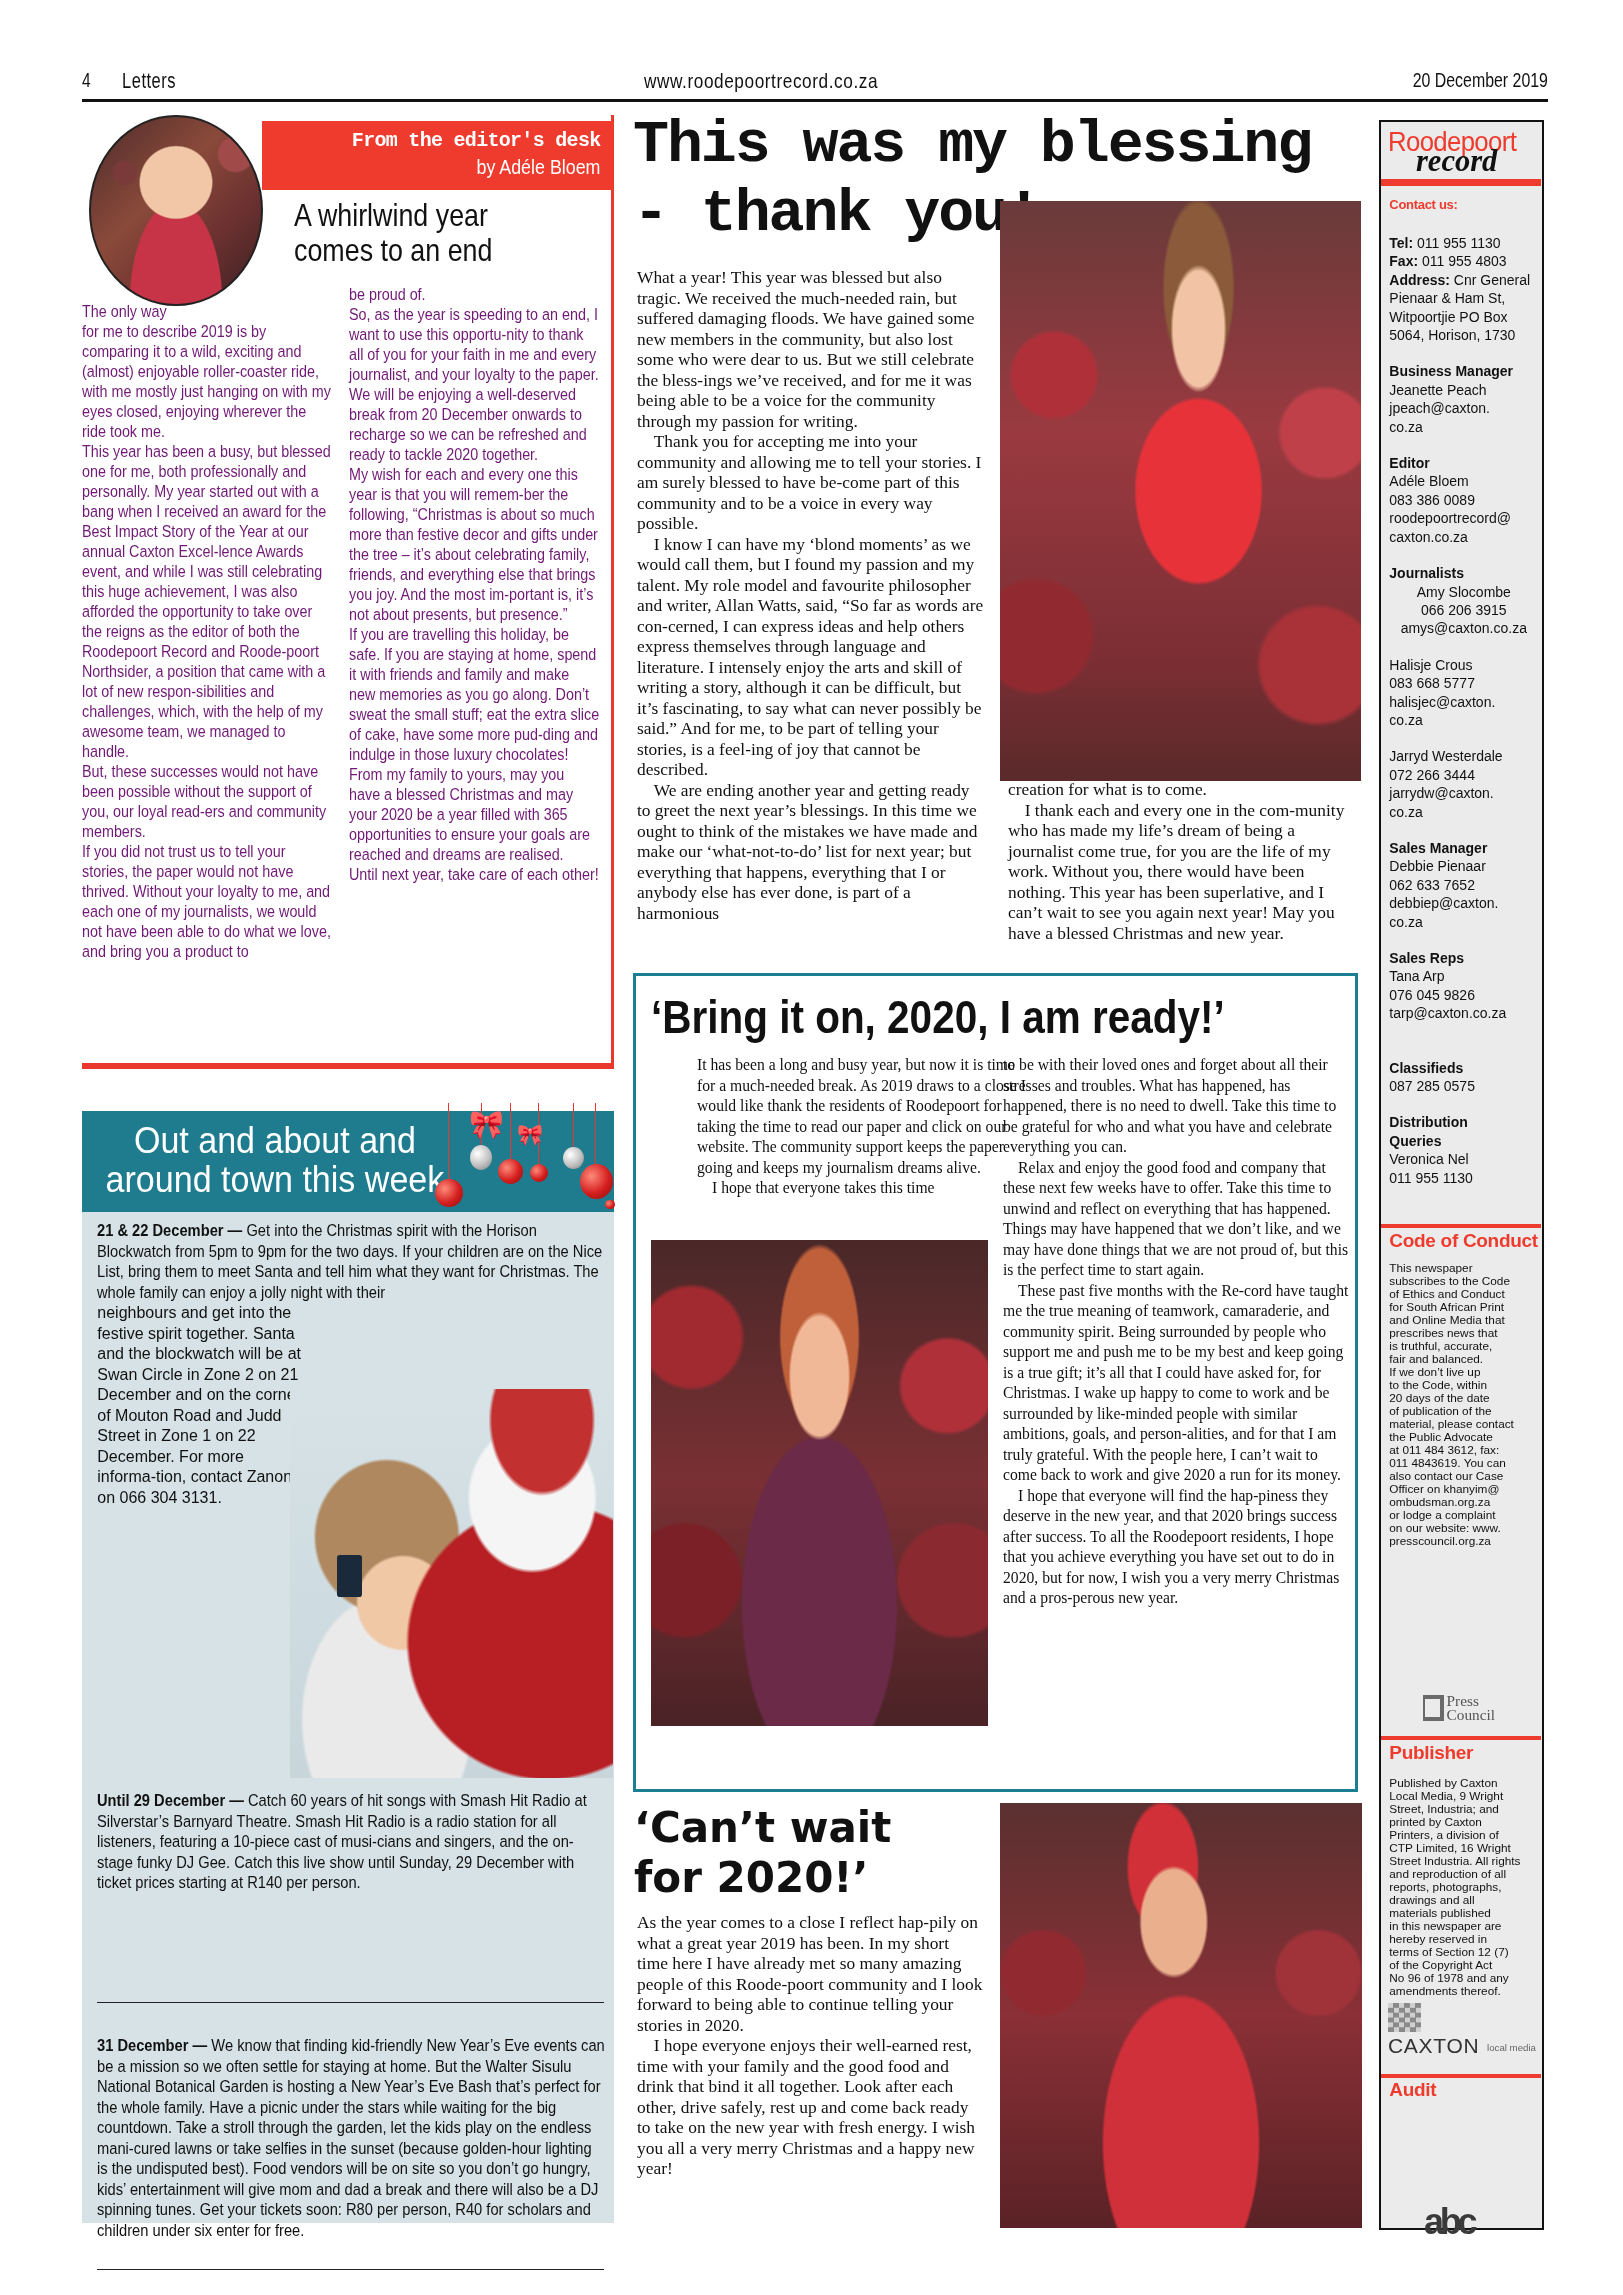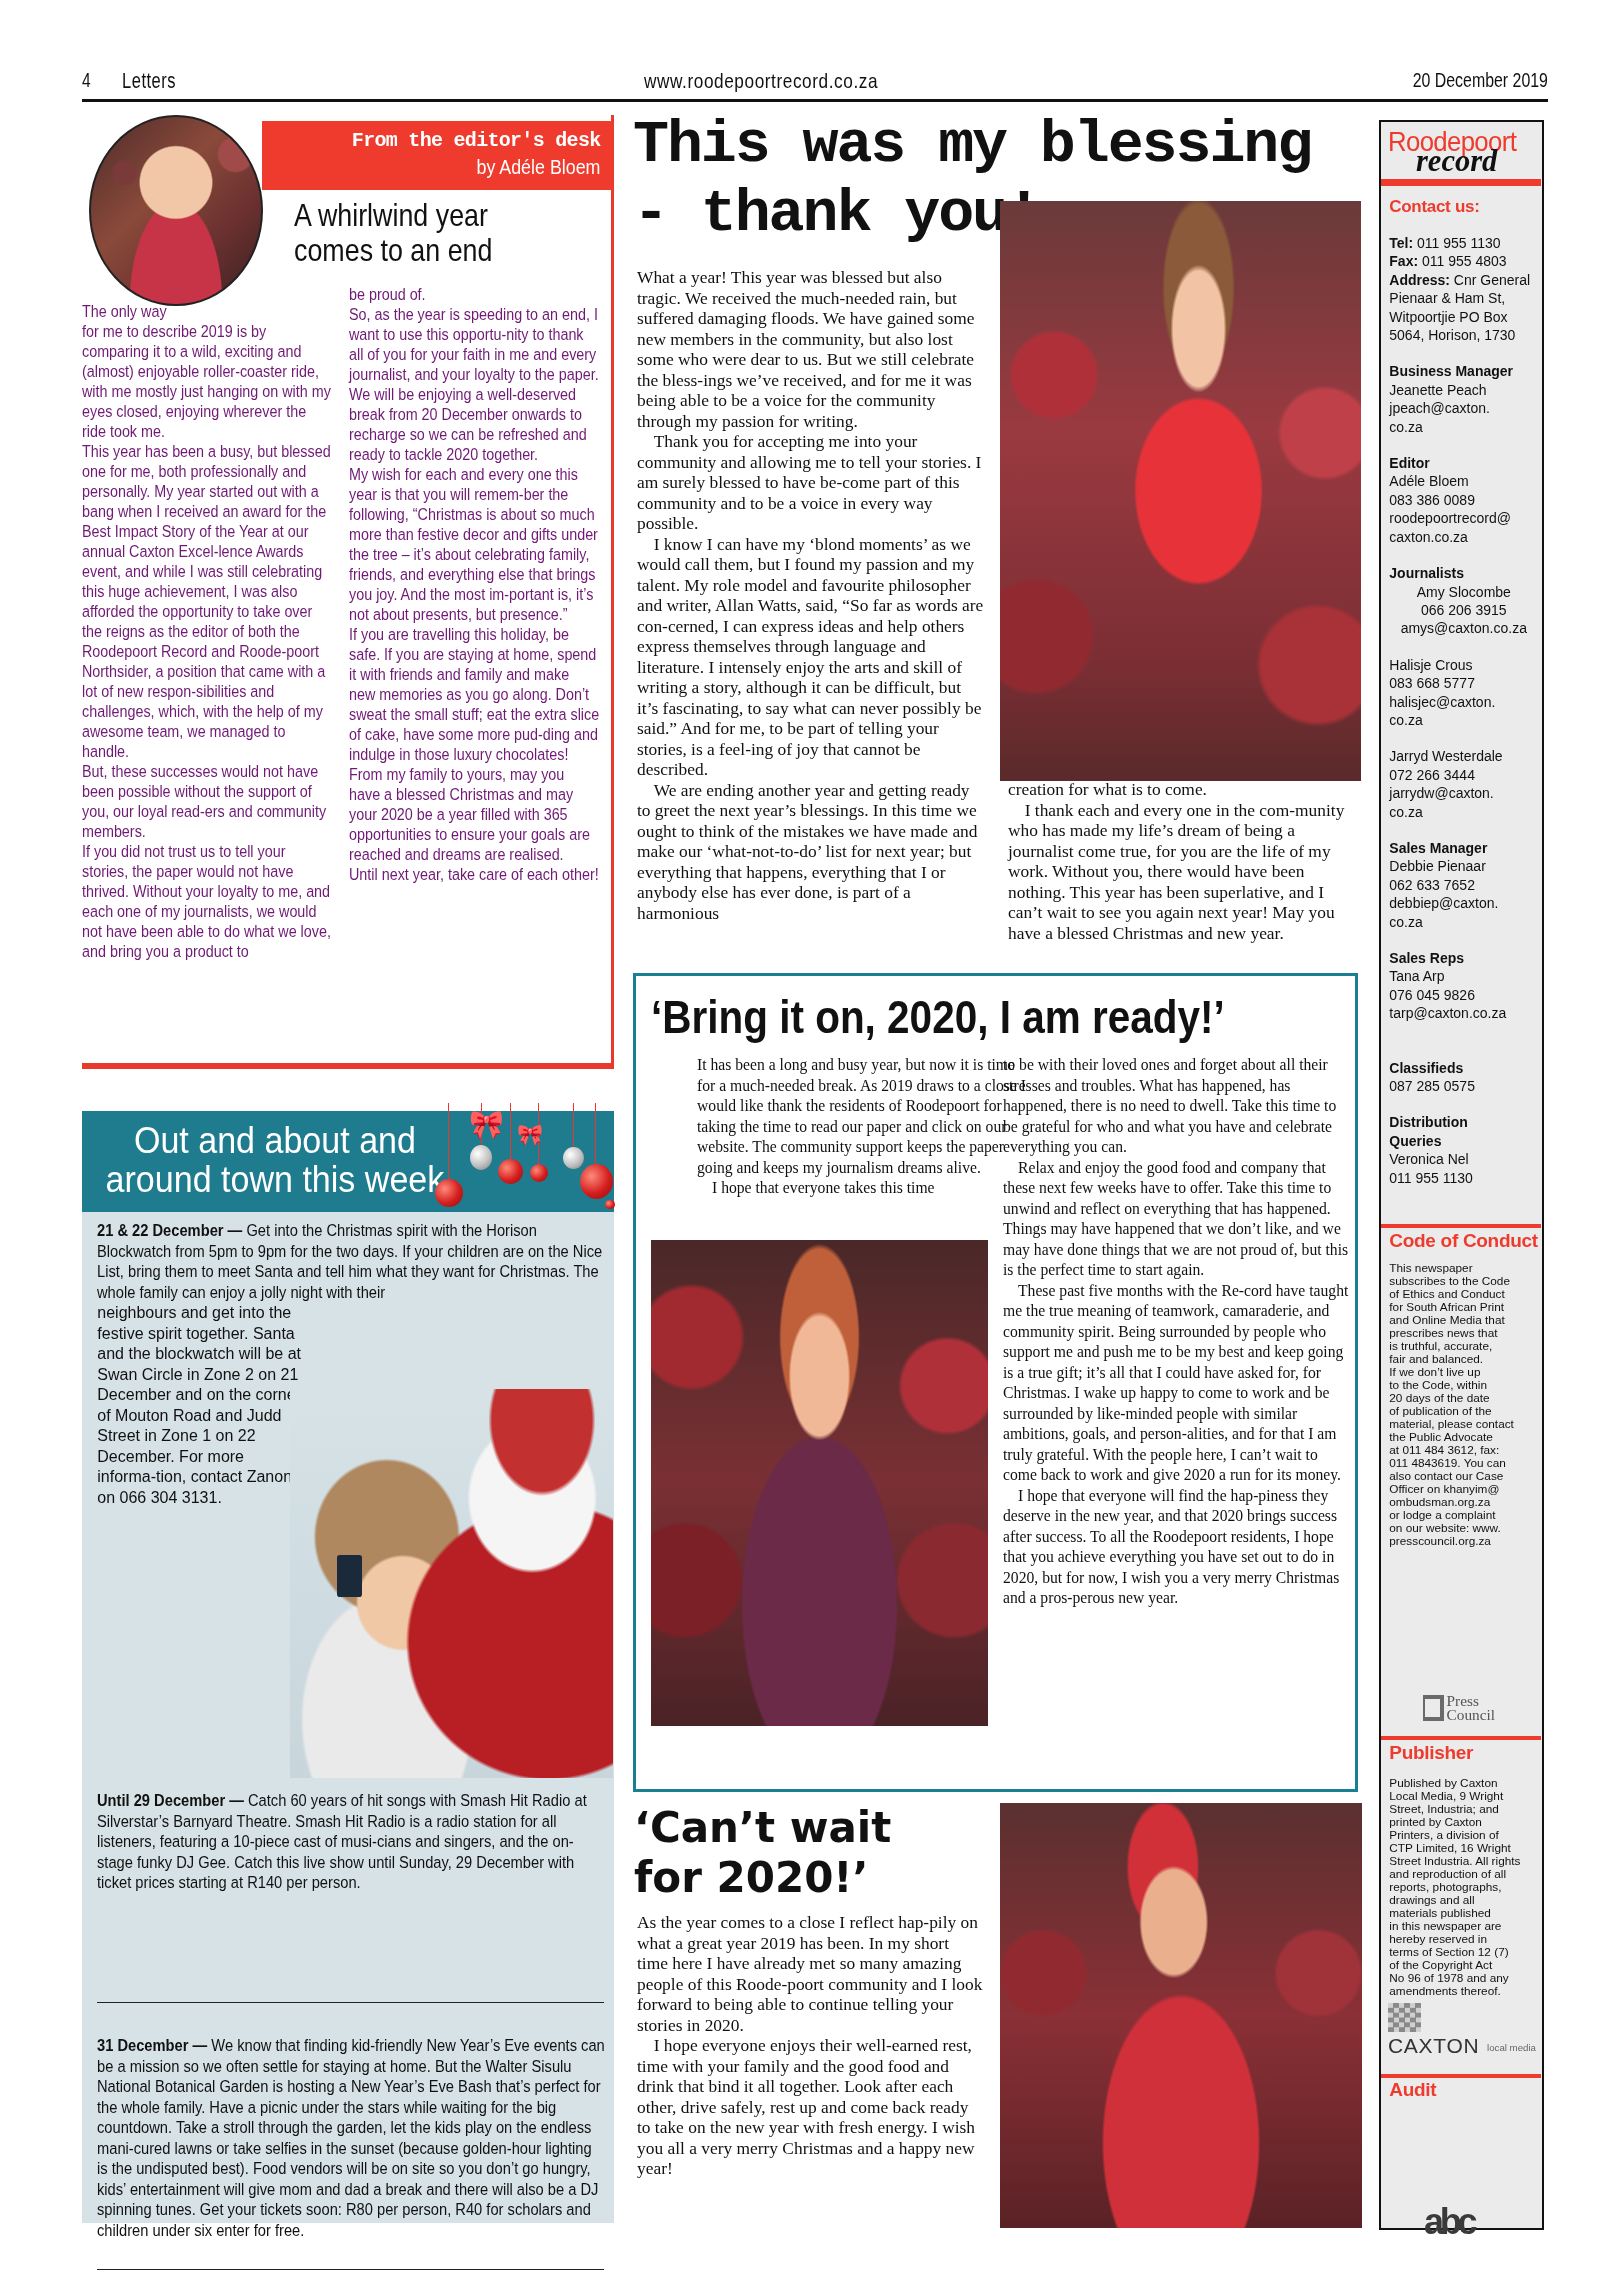--- a/index.html
+++ b/index.html
@@ -248,21 +248,21 @@
   <div class="divider" style="top:1158px;"></div>
 
 </div>
 
 <div class="sidebar">
   <div class="logo">
     <div class="r1">Roodepoort</div>
     <div class="r2">record</div>
   </div>
   <div class="redbar" style="top:57px;height:7px;"></div>
-  <div class="sb-head" style="top:75px;font-size:17px;">Contact us:</div>
+  <div class="sb-head" style="top:75px;font-size:13px;">Contact us:</div>
 
   <div class="sb-text" style="top:112px;">
     <div class="blk">
       <b>Tel:</b><span> 011 955 1130</span><br>
       <b>Fax:</b><span> 011 955 4803</span><br>
       <b>Address:</b><span> Cnr General Pienaar &amp; Ham St, Witpoortjie PO Box 5064, Horison, 1730</span>
     </div>
     <div class="blk"><b>Business Manager</b><div style="white-space:pre-line;">Jeanette Peach
 jpeach@caxton.
 co.za</div></div>

